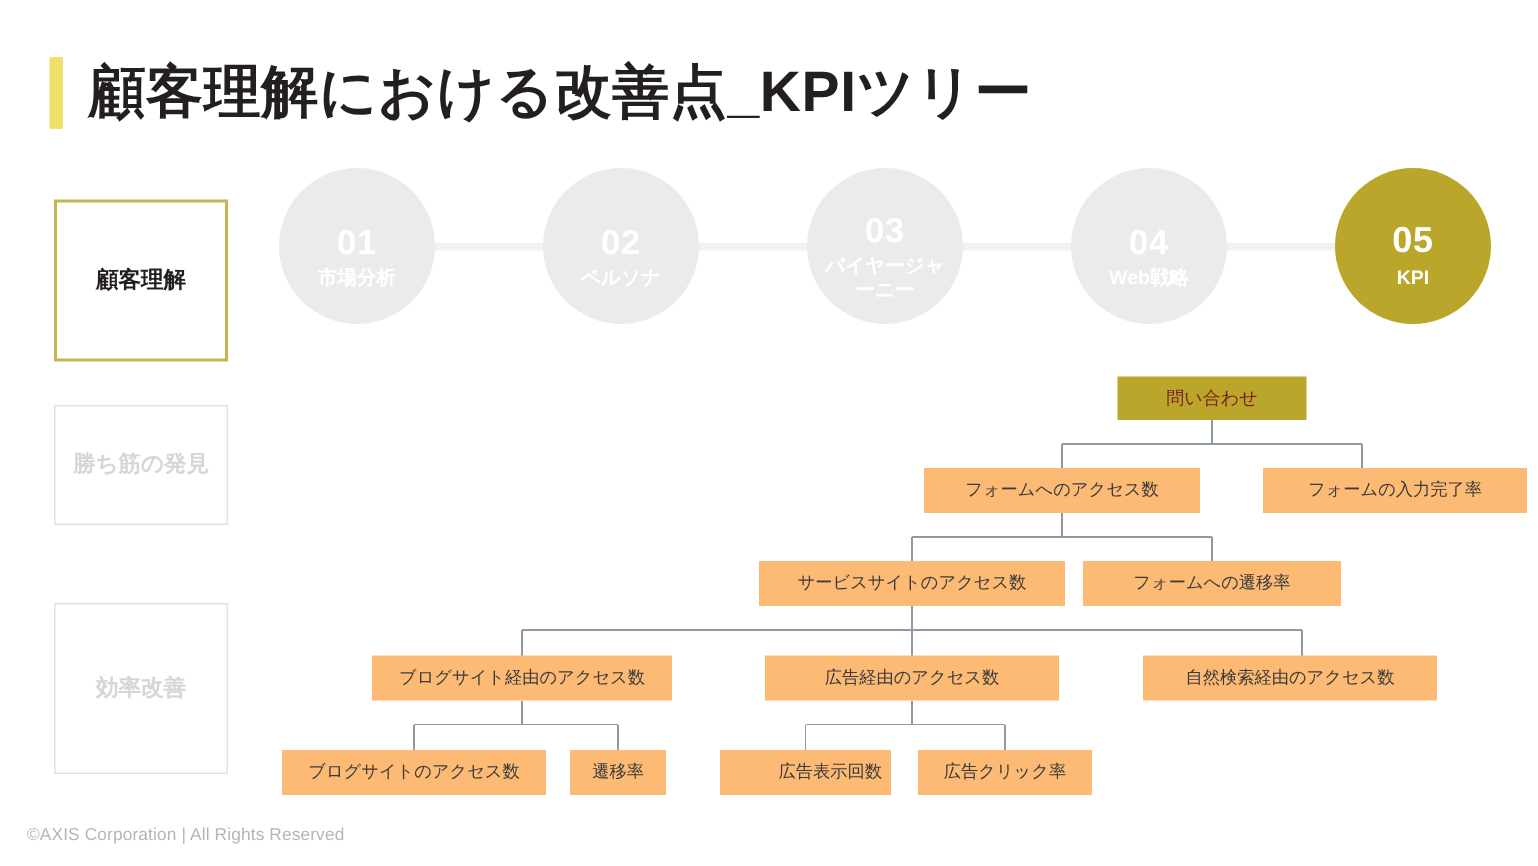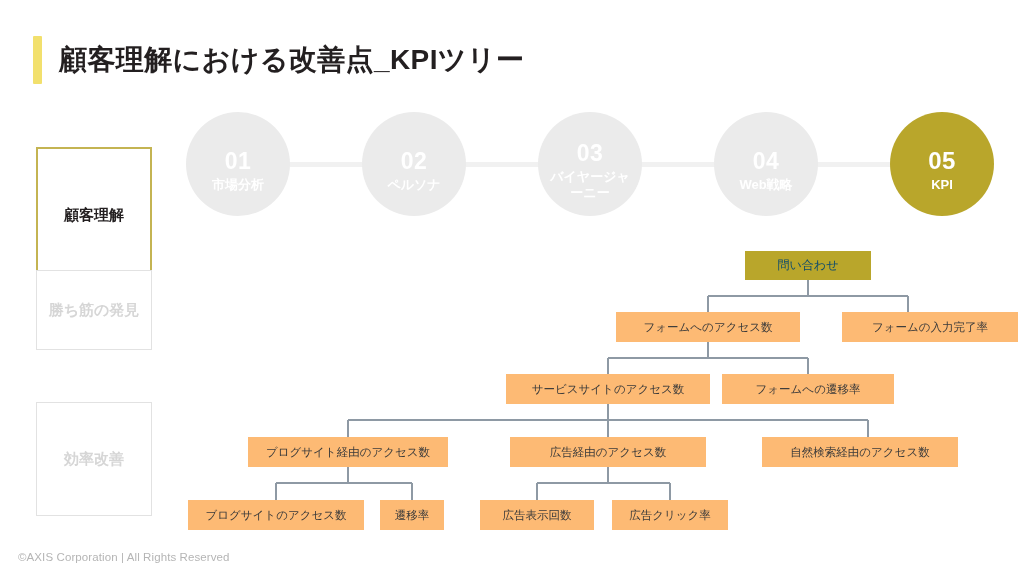--- a/index.html
+++ b/index.html
@@ -29,21 +29,21 @@
     align-items: center;
     gap: 17px;
   }
   #title-accent-bar {
     width: 9px;
     height: 48px;
     background: #f2e06d;
     border-radius: 1px;
   }
   #page-title {
-    font-size: 28px;
+    font-size: 38px;
     font-weight: 700;
     color: #231f20;
     letter-spacing: 0.4px;
     white-space: nowrap;
   }
 
   
   .phase-box {
     position: absolute;
     left: 36px;
@@ -60,21 +60,21 @@
     padding: 4px 6px;
   }
   .phase-box.active {
     border: 2px solid #c4b452;
     color: #231f20;
   }
   .phase-box.inactive {
     border: 1px solid #e2e2e2;
     color: #d6d6d6;
   }
-  #phase-box-0 { top: 147px; height: 136px; }
+  #phase-box-0 { top: 133px; height: 108px; }
   #phase-box-1 { top: 270px; height: 80px; }
   #phase-box-2 { top: 402px; height: 114px; }
 
   
   #steps {
     position: absolute;
     left: 186px;
     top: 112px;
     width: 810px;
     height: 104px;
@@ -142,21 +142,21 @@
     display: flex;
     align-items: center;
     justify-content: center;
     text-align: center;
     line-height: 1.3;
     padding: 2px 6px;
     height: 30px;
   }
   .kpi-node.root {
     background: #b9a62b;
-    color: #0c4a6e;
+    color: #7f1d1d;
     font-size: 12px;
     height: 29px;
   }
 
   
   #footer {
     position: absolute;
     left: 18px;
     bottom: 14px;
     font-size: 11.5px;
@@ -269,21 +269,21 @@
   <div class="kpi-node" style="left:762px; top:437px; width:196px;">
     <span>自然検索経由のアクセス数</span>
   </div>
 
   <div class="kpi-node" style="left:188px; top:500px; width:176px;">
     <span>ブログサイトのアクセス数</span>
   </div>
   <div class="kpi-node" style="left:380px; top:500px; width:64px;">
     <span>遷移率</span>
   </div>
-  <div class="kpi-node" style="left:480px; top:500px; width:114px;">
+  <div class="kpi-node" style="left:480px; top:500px; width:114px;justify-content:flex-end;">
     <span>広告表示回数</span>
   </div>
   <div class="kpi-node" style="left:612px; top:500px; width:116px;">
     <span>広告クリック率</span>
   </div>
 
   <div id="footer">©AXIS Corporation | All Rights Reserved</div>
 
 </div>
 

